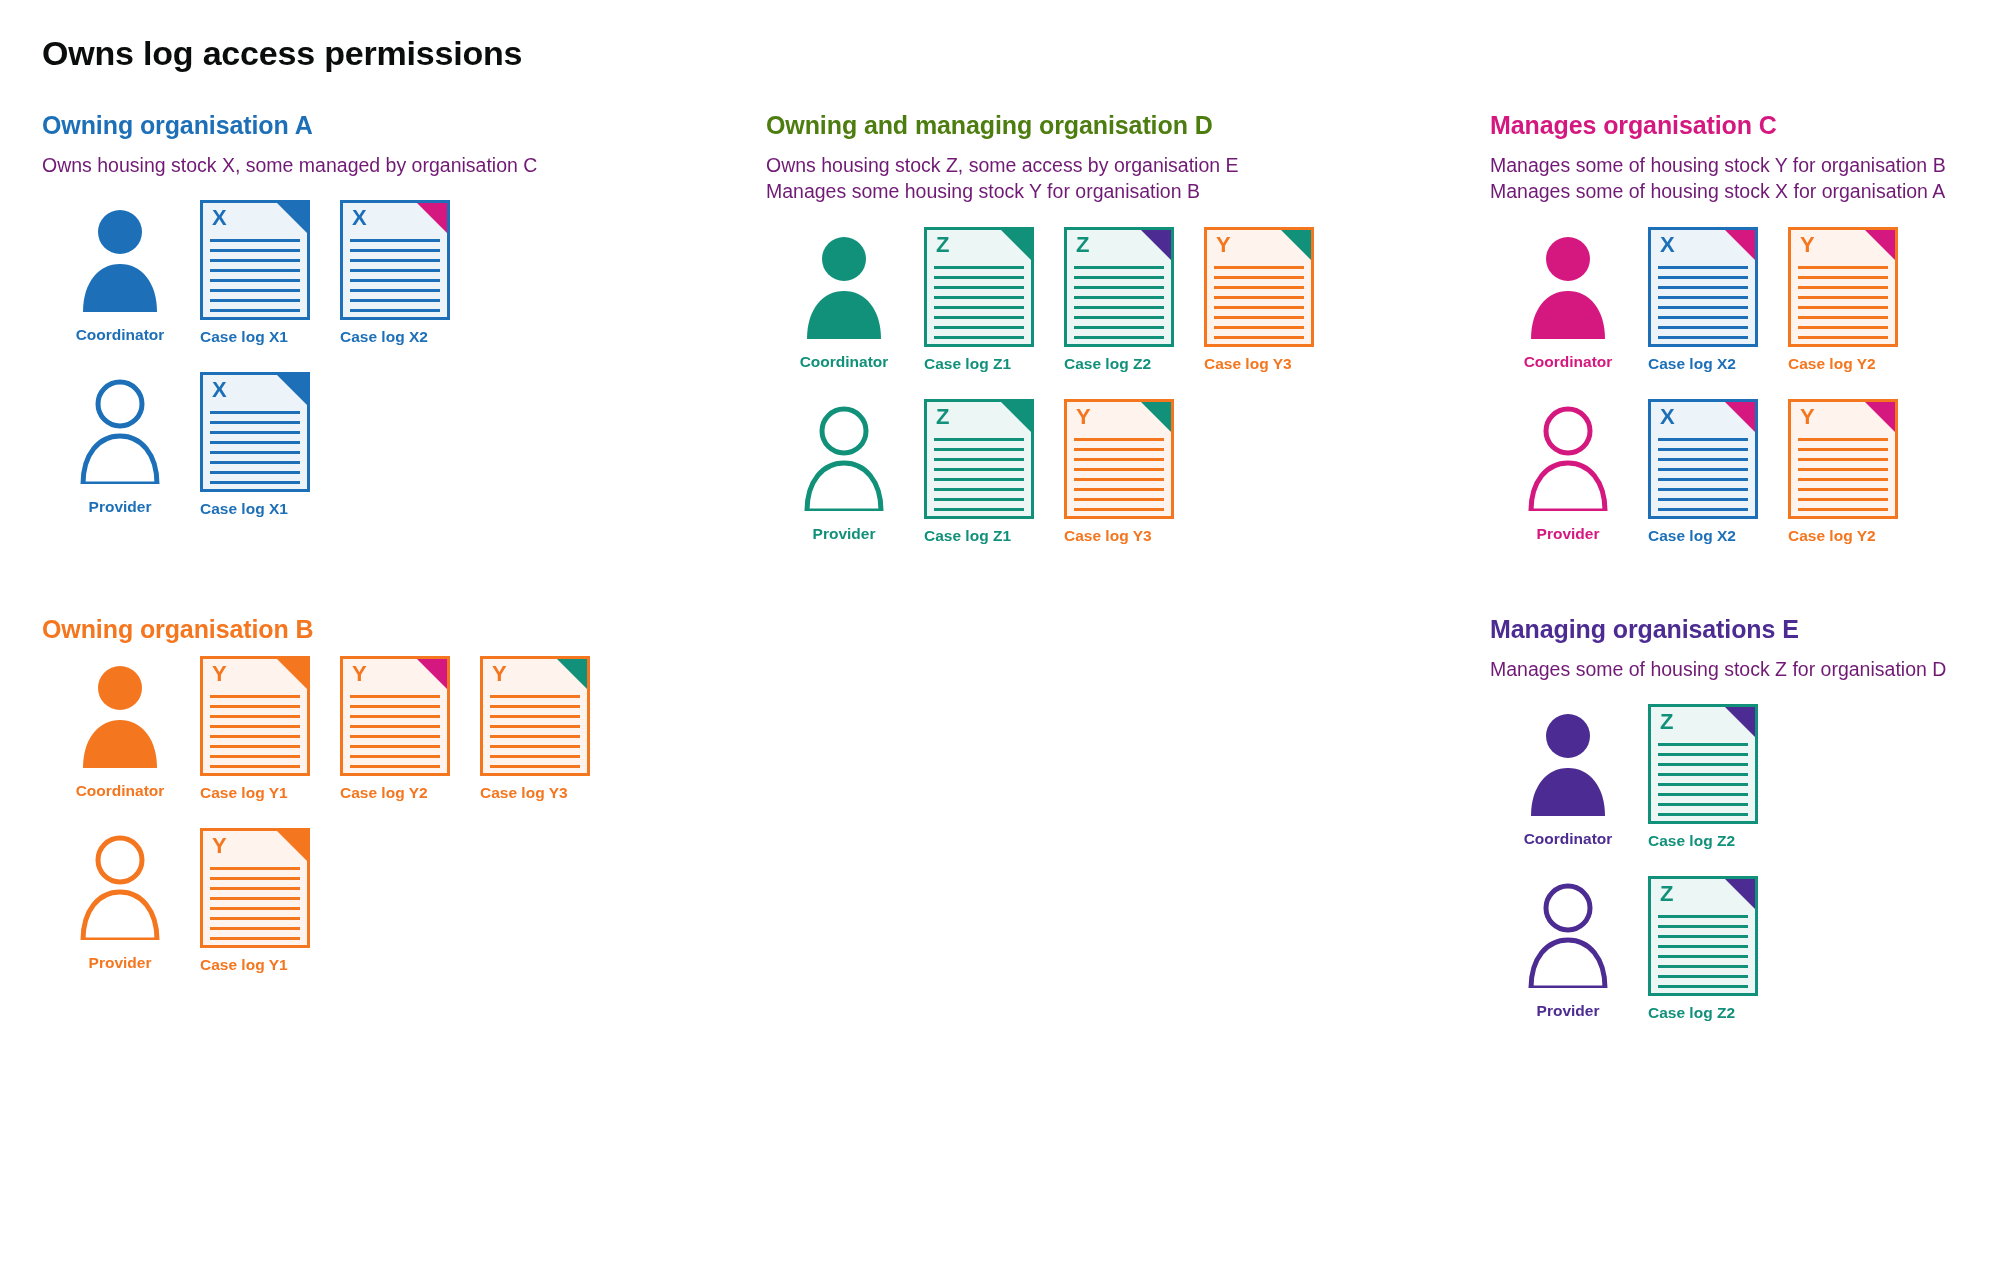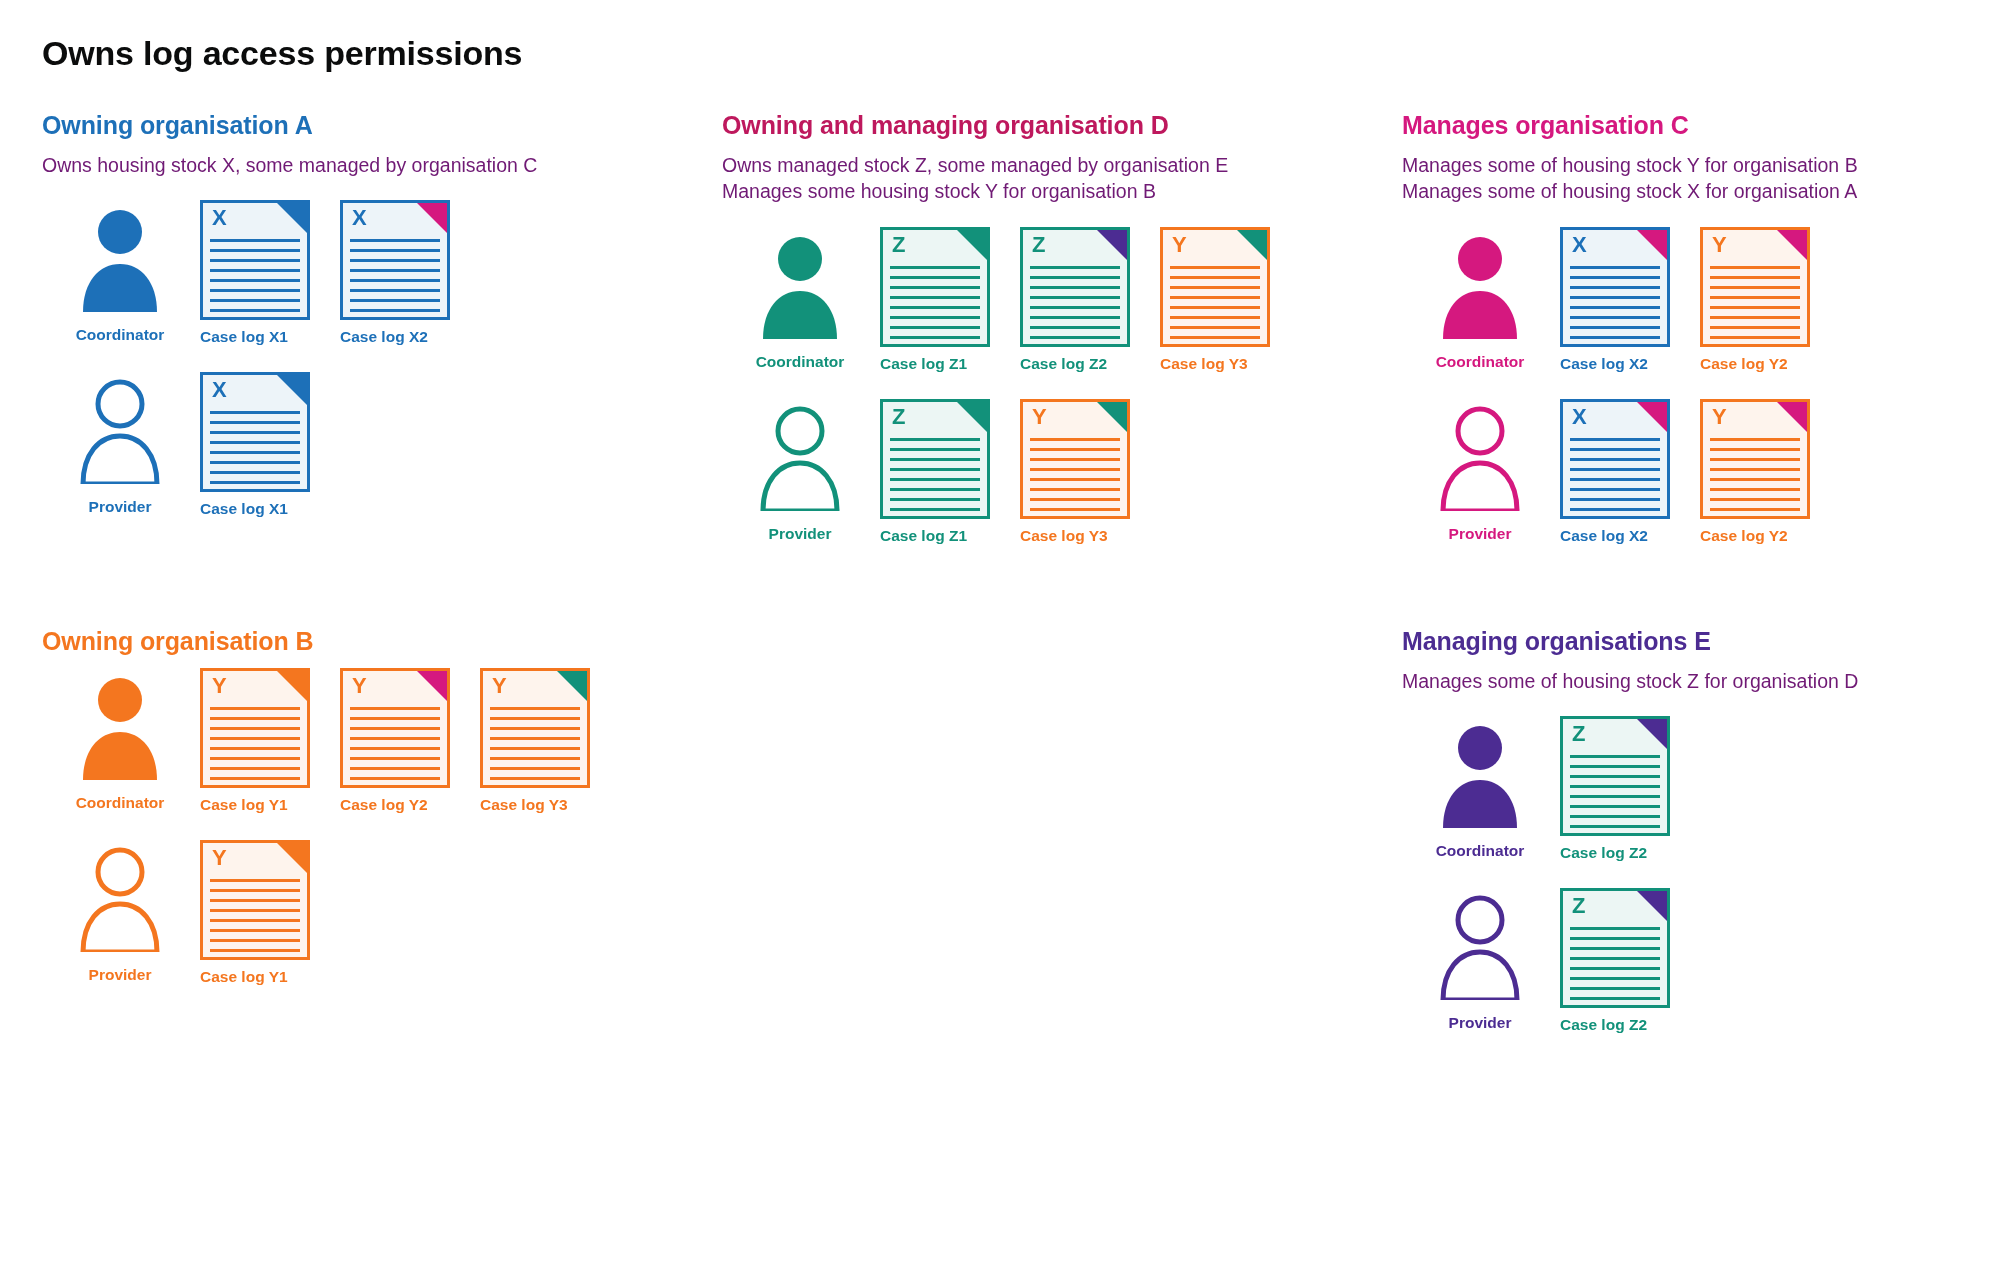--- a/index.html
+++ b/index.html
@@ -26,20 +26,21 @@
     font-weight: bold;
     letter-spacing: -0.2px;
     margin: 0 0 38px 2px;
     color: #0b0c0c;
   }
   .grid {
     display: grid;
     grid-template-columns: 680px 680px 560px;
     column-gap: 0px;
     row-gap: 56px;
+    gap: 44px;
   }
   .panel {
     position: relative;
   }
   .panel-title {
     font-size: 25px;
     font-weight: bold;
     letter-spacing: -0.1px;
     margin: 0 0 12px 2px;
   }
@@ -211,23 +212,23 @@
                   <i></i>
                   <i></i>
                 </span>
               </div>
               <div class="doc-caption" style="color: rgb(29, 112, 184);">Case log X1</div>
             </div>
           </div>
         </div>
       </div>
       <div class="panel">
-        <div class="panel-title" style="color: #be185d;">Owning and managing organisation D</div>
+        <div class="panel-title" style="color: #4d7c0f;">Owning and managing organisation D</div>
         <div class="panel-desc">
-          <div>Owns managed stock Z, some managed by organisation E</div>
+          <div>Owns housing stock Z, some access by organisation E</div>
           <div>Manages some housing stock Y for organisation B</div>
         </div>
         <div class="role-row">
           <div class="role-block">
             <span><svg viewBox="0 0 86 106" class="person">
                 <circle cx="43" cy="26" r="22" fill="#12917a"></circle>
                 <path d="M6 106 C6 76 22 58 43 58 C64 58 80 76 80 106 Z" fill="#12917a"></path>
               </svg></span>
             <div class="role-label" style="color: rgb(18, 145, 122);">Coordinator</div>
           </div>

